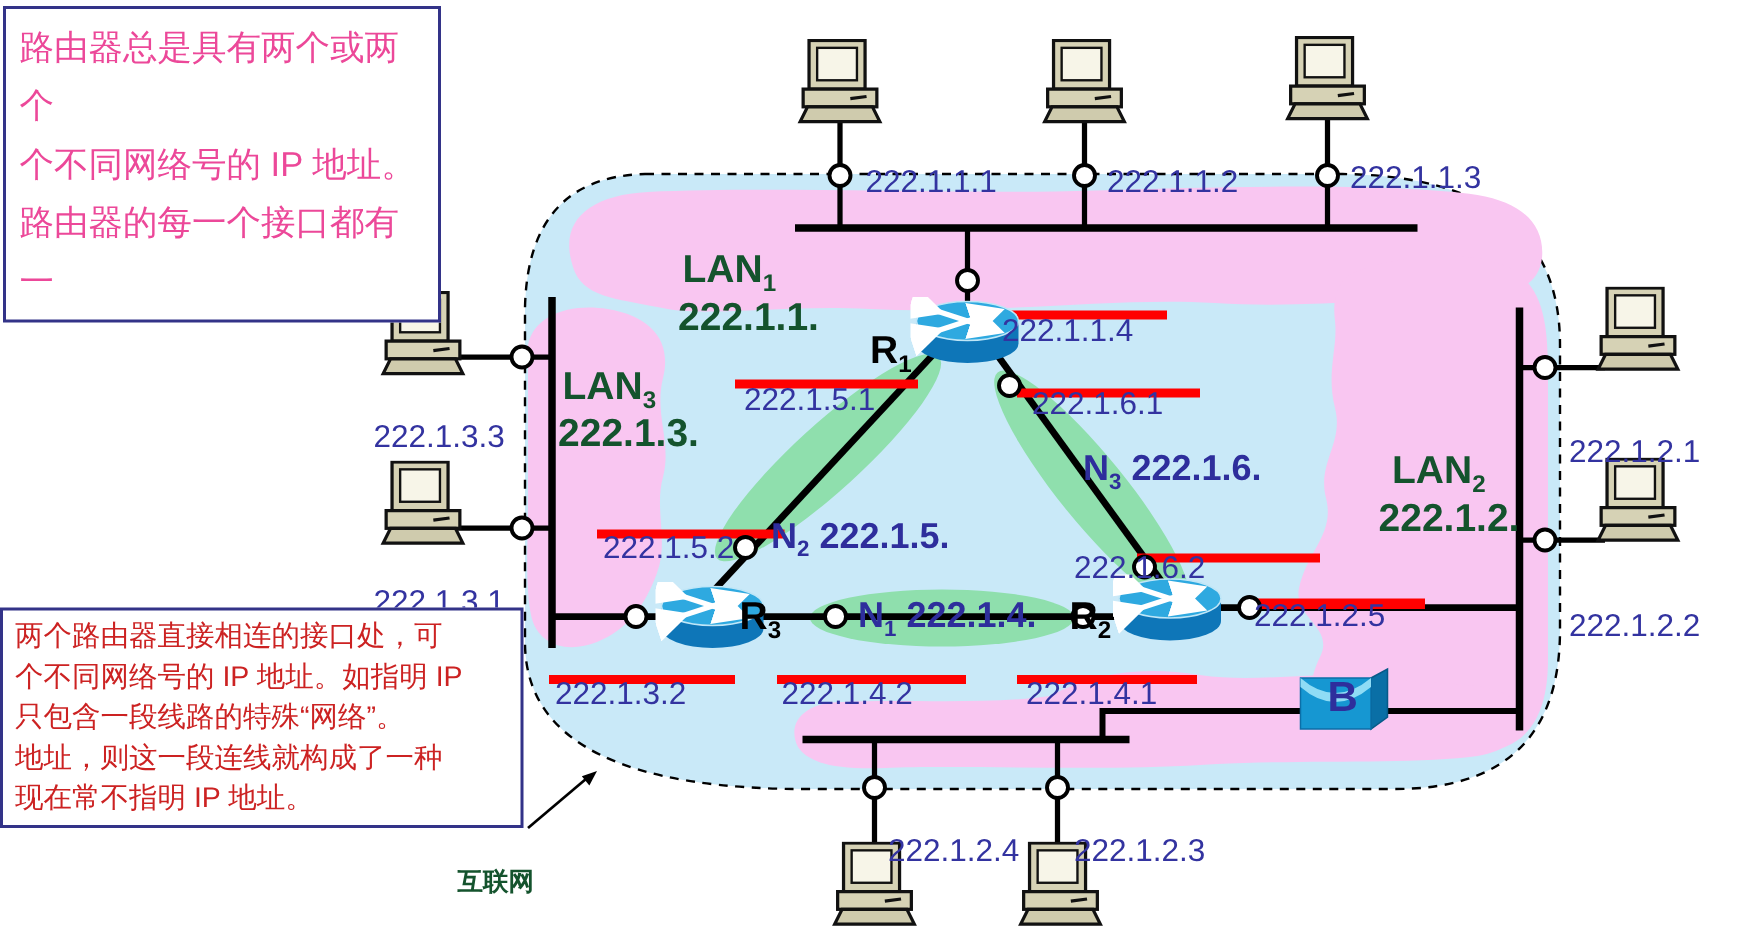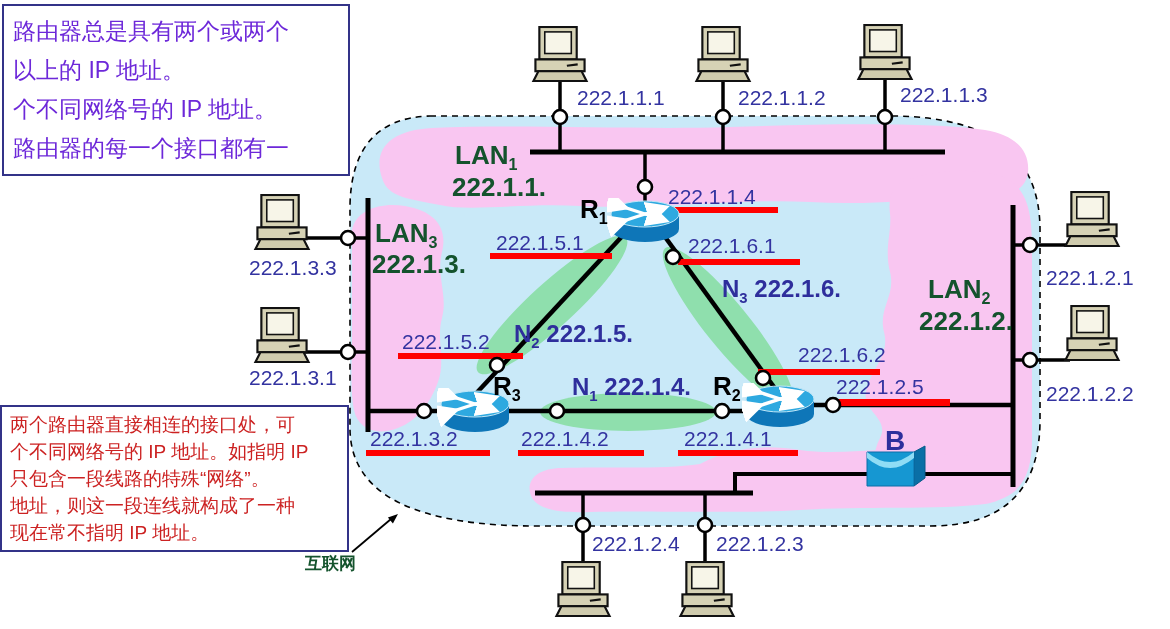--- a/index.html
+++ b/index.html
@@ -1,28 +1,28 @@
 <!DOCTYPE html>
 <html><head>
 <meta charset="utf-8">
 <style>
   html,body{margin:0;padding:0;background:#fff;}
   #stage{position:relative;width:1170px;height:629px;overflow:hidden;
          font-family:"Liberation Sans",sans-serif;background:#fff;}
   #bg{position:absolute;left:0;top:0;}
-  .abs{position:absolute;white-space:nowrap;}
+  .abs{position:absolute;white-space:nowrap;margin-top:24px;}
   .ip{font-size:21px;font-weight:400;color:#3333A0;}
   .big{font-size:26px;font-weight:700;color:#14532d;}
   .nlab{font-size:24px;font-weight:700;color:#2E2E9C;}
   .rlab{font-size:26px;font-weight:700;color:#000000;}
   .blab{font-size:28px;font-weight:700;color:#2E2E9C;}
   sub{font-size:.62em;line-height:0;}
   .note{position:absolute;background:#fff;border:2px solid #333388;box-sizing:border-box;}
-  .note-top{left:2px;top:4px;width:348px;padding:6px 9px;
-            font-size:23px;line-height:39px;color:#6d28d9;}
+  .note-top{left:2px;top:4px;width:292px;padding:6px 9px;
+            font-size:23px;line-height:39px;color:#ec4899;}
   .note-bottom{left:0px;top:405px;width:349px;padding:4px 8px;
                font-size:19px;line-height:27px;color:#CC2222;}
   .inet{font-size:17px;font-weight:600;color:#14532d;}
   .icon-box{position:absolute;line-height:0;}
 </style>
 </head>
 <body>
 
 <div id="stage">
 
@@ -170,21 +170,21 @@
   <div class="abs ip" style="left:1046px;top:382px">222.1.2.2</div>
   <div class="abs ip" style="left:249px;top:256px">222.1.3.3</div>
   <div class="abs ip" style="left:249px;top:366px">222.1.3.1</div>
   <div class="abs ip" style="left:592px;top:532px">222.1.2.4</div>
   <div class="abs ip" style="left:716px;top:532px">222.1.2.3</div>
 
   <div class="abs ip" style="left:668px;top:185px">222.1.1.4</div>
   <div class="abs ip" style="left:496px;top:231px">222.1.5.1</div>
   <div class="abs ip" style="left:688px;top:234px">222.1.6.1</div>
   <div class="abs ip" style="left:402px;top:330px">222.1.5.2</div>
-  <div class="abs ip" style="left:798px;top:343px">222.1.6.2</div>
+  <div class="abs ip" style="left:716px;top:343px">222.1.6.2</div>
   <div class="abs ip" style="left:836px;top:375px">222.1.2.5</div>
   <div class="abs ip" style="left:370px;top:427px">222.1.3.2</div>
   <div class="abs ip" style="left:521px;top:427px">222.1.4.2</div>
   <div class="abs ip" style="left:684px;top:427px">222.1.4.1</div>
 
   <div class="abs big" style="left:455px;top:140px"><span>LAN</span><sub>1</sub></div>
   <div class="abs big" style="left:452px;top:172px">222.1.1.</div>
   <div class="abs big" style="left:928px;top:274px"><span>LAN</span><sub>2</sub></div>
   <div class="abs big" style="left:919px;top:306px">222.1.2.</div>
   <div class="abs big" style="left:375px;top:218px"><span>LAN</span><sub>3</sub></div>
@@ -194,21 +194,20 @@
   <div class="abs nlab" style="left:514px;top:320px"><span>N</span><sub>2</sub>&nbsp;<span>222.1.5.</span></div>
   <div class="abs nlab" style="left:722px;top:275px"><span>N</span><sub>3</sub>&nbsp;<span>222.1.6.</span></div>
 
   <div class="abs rlab" style="left:580px;top:194px"><span>R</span><sub>1</sub></div>
   <div class="abs rlab" style="left:713px;top:371px"><span>R</span><sub>2</sub></div>
   <div class="abs rlab" style="left:493px;top:371px"><span>R</span><sub>3</sub></div>
   <div class="abs blab" style="left:885px;top:425px">B</div>
 
   <div class="note note-top">
     <div>路由器总是具有两个或两个</div>
-    <div>以上的 IP 地址。</div>
     <div>个不同网络号的 IP 地址。</div>
     <div>路由器的每一个接口都有一</div>
   </div>
   <div class="note note-bottom">
     <div>两个路由器直接相连的接口处，可</div>
     <div>个不同网络号的 IP 地址。如指明 IP</div>
     <div>只包含一段线路的特殊“网络”。</div>
     <div>地址，则这一段连线就构成了一种</div>
     <div>现在常不指明 IP 地址。</div>
   </div>

